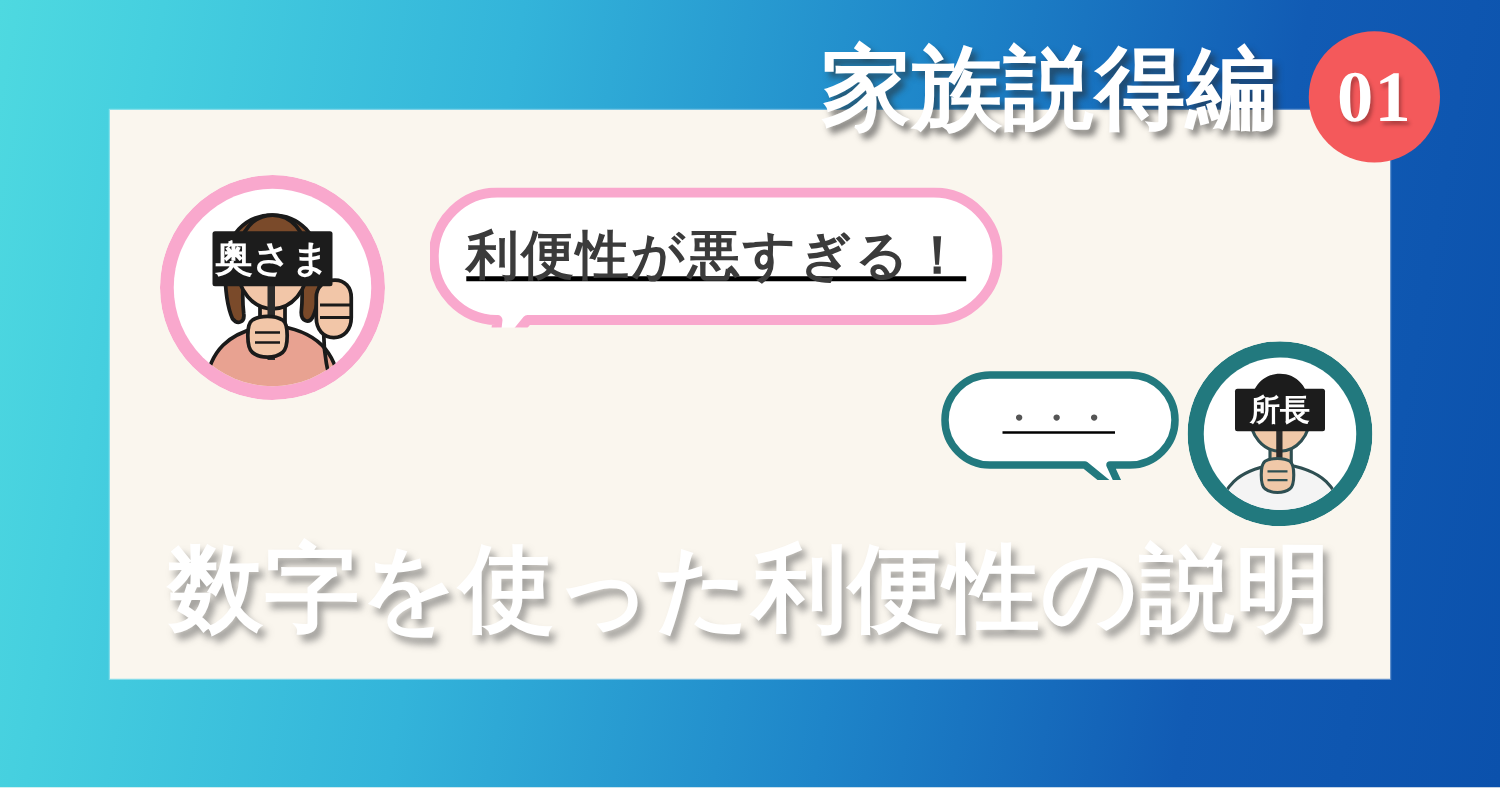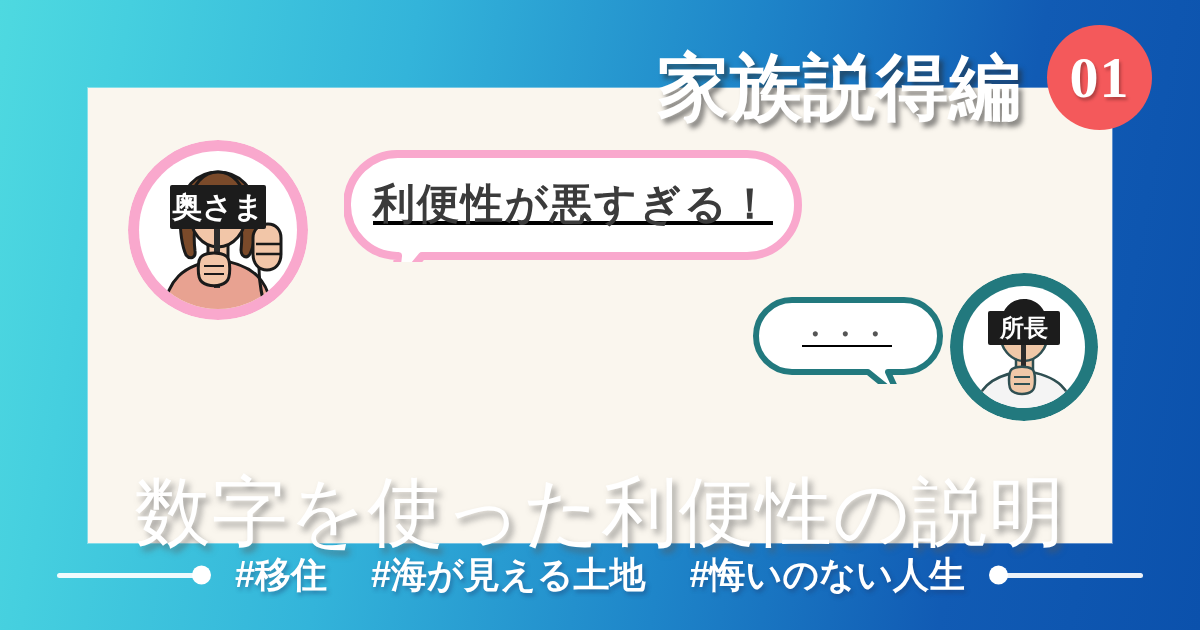--- a/index.html
+++ b/index.html
@@ -22,21 +22,21 @@
     position:absolute;
     left:88px; top:88px;
     width:1024px; height:455px;
     background:#faf6ee;
     box-shadow:0 0 0 1px rgba(255,255,255,.35);
   }
 
   
   .cat-title {
     position:absolute;
-    right:178px; top:46px;
+    right:178px; top:30px;
     font-size:72px;
     font-weight:bold;
     color:#ffffff;
     letter-spacing:1px;
     line-height:1.15;
     white-space:nowrap;
     text-shadow:4px 5px 5px rgba(40,40,40,.55);
     z-index:6;
   }
 
@@ -98,28 +98,27 @@
     font-size:26px; color:#555; letter-spacing:4px;
     margin-top:-12px; margin-left:-2px;
   }
 
   
   .headline {
     position:absolute;
     left:0; right:0; top:430px;
     text-align:center;
     font-size:76px;
-    font-weight:normal;
+    font-weight:bold;
     color:#ffffff;
     letter-spacing:1px;
     line-height:1.1;
     white-space:nowrap;
     text-shadow:4px 5px 6px rgba(90,90,90,.55);
     z-index:6;
-    margin-top:40px;
   }
 
   
   .tags {
     position:absolute;
     left:0; right:0; top:551px;
     height:48px;
     display:flex; align-items:center; justify-content:center;
     gap:0;
     z-index:6;
@@ -246,23 +245,14 @@
 
   <div class="bubble bubble-boss">
     <svg viewBox="0 0 192 88" preserveAspectRatio="none" xmlns="http://www.w3.org/2000/svg">
       <path d="M40 4h112a36 36 0 0 1 0 72h-16l12 26-32-26H40a36 36 0 0 1 0-72z" fill="#ffffff" stroke="#22797e" stroke-width="6" stroke-linejoin="round"></path>
     </svg>
     <span class="bubble-text">・・・</span>
   </div>
 
   <div class="headline">数字を使った利便性の説明</div>
 
-  <div class="tags">
-    <span class="tag-rule left"></span>
-    <span class="tag-list">
-      <span class="tag">#移住</span>
-      <span class="tag">#海が見える土地</span>
-      <span class="tag">#悔いのない人生</span>
-    </span>
-    <span class="tag-rule right"></span>
-  </div>
 
 </div>
 
 </body></html>

